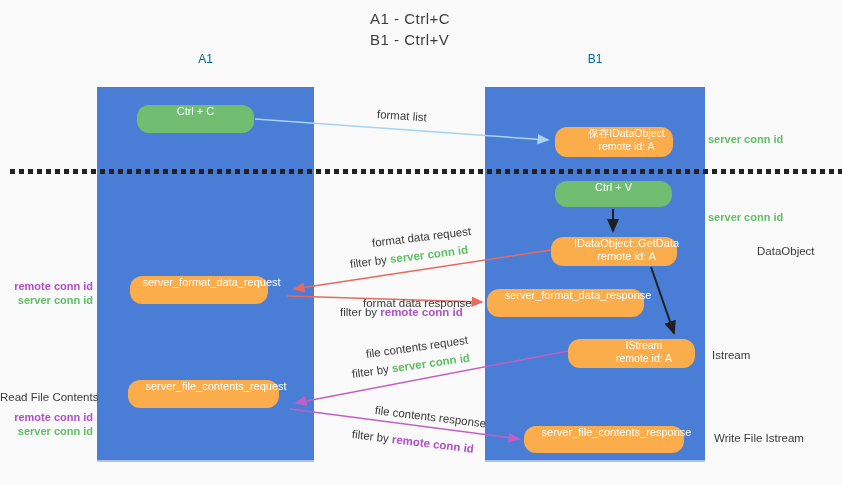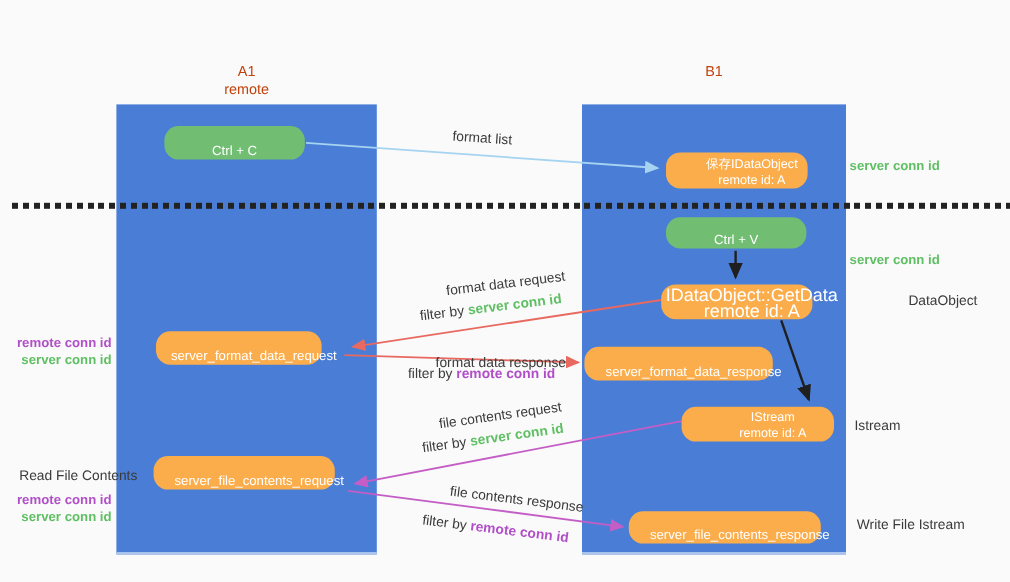--- a/index.html
+++ b/index.html
@@ -8,45 +8,45 @@
     font-family:"Liberation Sans", sans-serif;
     background:#fafafa;
     position:relative;
     overflow:hidden;
     color:#3a3a3a;
   }
   .canvas { position:absolute; left:0; top:0; width:842px; height:485px; }
 
   .title-block { position:absolute; left:370px; top:8px; font-size:15px; line-height:21px; color:#3c3c3c; letter-spacing:0.5px; }
 
-  .lane-header { position:absolute; top:52px; text-align:center; font-size:12px; line-height:15px; color:#c2410c; }
+  .lane-header { position:absolute; top:52px; text-align:center; font-size:12px; line-height:15px; color:#0369a1; }
   .lane-header.left { left:97px; width:217px; }
   .lane-header.right { left:485px; width:220px; }
 
   .lane { position:absolute; top:87px; height:375px; background:#4a7ed6; border-bottom:2px solid #aac3ec; }
   .lane.left { left:97px; width:217px; }
   .lane.right { left:485px; width:220px; }
 
   .dotted-line {
     position:absolute; left:10px; top:169px; width:832px; height:5px;
     background:repeating-linear-gradient(90deg,#222 0 5px,transparent 5px 9px);
   }
 
   .node {
     position:absolute; display:flex; flex-direction:column;
-    align-items:center; justify-content:flex-end;
+    align-items:center; justify-content:flex-start;
     color:#fff; font-size:11px; line-height:13px; text-align:center;border-radius:12px;
   }
   .node.green { background:#71be73; }
   .node.orange { background:#fbad4c;padding-left:25px; }
 
   .n-ctrl-c { left:137px; top:105px; width:117px; height:28px; }
   .n-save-ido { left:555px; top:127px; width:118px; height:30px; font-size:10.5px; }
   .n-ctrl-v { left:555px; top:181px; width:117px; height:26px; }
-  .n-getdata { left:551px; top:237px; width:126px; height:29px; font-size:15px; }
+  .n-getdata { left:551px; top:237px; width:126px; height:29px; font-size:11px; }
   .n-fmt-req { left:130px; top:276px; width:138px; height:28px; }
   .n-fmt-res { left:487px; top:289px; width:157px; height:28px; }
   .n-istream { left:568px; top:339px; width:127px; height:29px; font-size:10.5px; }
   .n-file-req { left:128px; top:380px; width:151px; height:28px; }
   .n-file-res { left:524px; top:426px; width:160px; height:27px; }
 
   .side-label { position:absolute; font-size:11.5px; color:#3a3a3a; white-space:nowrap; }
   .side-label.bold-green { color:#5fbf63; font-weight:bold; font-size:11px; }
 
   .left-group { position:absolute; width:88px; text-align:right; font-size:11px; font-weight:bold; line-height:14px; white-space:nowrap; }
@@ -57,24 +57,27 @@
   .arrow-label .green { color:#5fbf63; font-weight:bold; }
   .arrow-label .purple { color:#b14fc8; font-weight:bold; }
 
   svg.arrows { position:absolute; left:0; top:0; width:842px; height:485px; pointer-events:none; }
 </style>
 </head>
 <body>
 
 <div class="canvas">
 
+  <div class="title-block">
+    <div>A1 - Ctrl+C</div>
+    <div>B1 - Ctrl+V</div>
+  </div>
 
   <div class="lane-header left">
     <div>A1</div>
-    <div>remote</div>
   </div>
   <div class="lane-header right">
     <div>B1</div>
   </div>
 
   <div class="lane left"></div>
   <div class="lane right"></div>
 
   <svg class="arrows" viewBox="0 0 842 485">
     <defs>
@@ -144,21 +147,21 @@
   <div class="side-label bold-green" style="left:708px; top:133px;">server conn id</div>
   <div class="side-label bold-green" style="left:708px; top:211px;">server conn id</div>
   <div class="side-label" style="left:712px; top:245px;margin-left:45px;">DataObject</div>
   <div class="side-label" style="left:712px; top:349px;">Istream</div>
   <div class="side-label" style="left:714px; top:432px;">Write File Istream</div>
 
   <div class="left-group" style="left:5px; top:279px;">
     <div class="purple">remote conn id</div>
     <div class="green">server conn id</div>
   </div>
-  <div class="side-label" style="left:0px; top:391px; width:93px; text-align:right;padding-left:16px;">Read File Contents</div>
+  <div class="side-label" style="left:0px; top:391px; width:93px; text-align:right;">Read File Contents</div>
   <div class="left-group" style="left:5px; top:410px;">
     <div class="purple">remote conn id</div>
     <div class="green">server conn id</div>
   </div>
 
   <div class="arrow-label" style="left:377px; top:108px; transform:rotate(4deg);">format list</div>
 
   <div class="arrow-label" style="left:372px; top:237px; transform:rotate(-7deg);">format data request</div>
   <div class="arrow-label" style="left:350px; top:258px; transform:rotate(-7deg);">
     <span>filter by </span><span class="green">server conn id</span>

